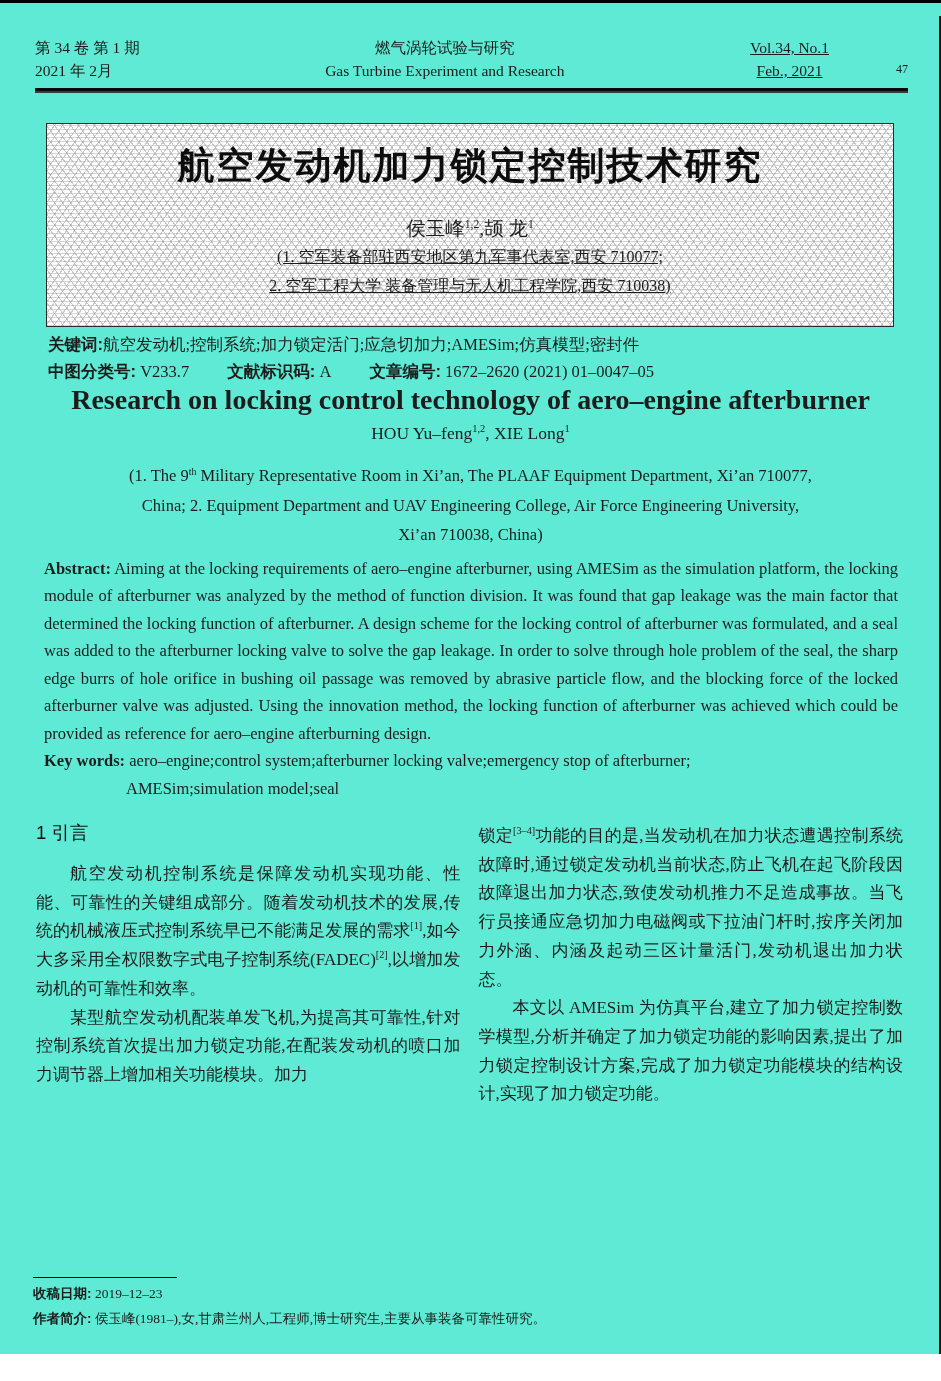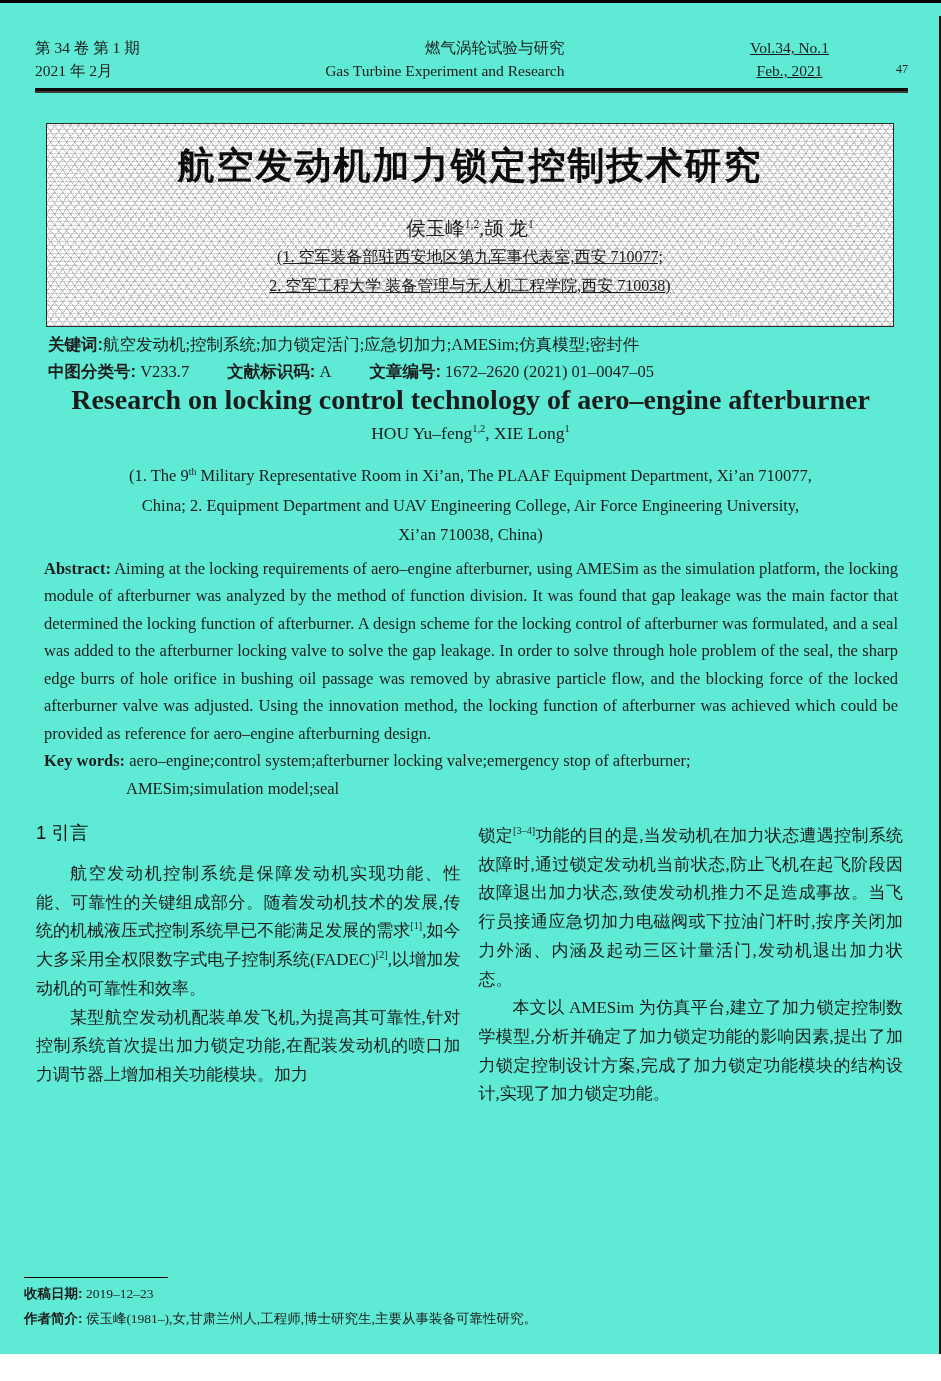--- a/index.html
+++ b/index.html
@@ -7,21 +7,21 @@
   .page {
     position:relative; width:941px; height:1354px; margin:0 auto;
     background:#5eead4; color:#1c1c1c; overflow:hidden;
     font-family:"Liberation Serif", serif;
   }
   .top-edge { position:absolute; top:0; left:0; width:941px; height:3px; background:#000; }
   .right-edge { position:absolute; top:16px; right:0; width:2px; height:1365px; background:#111; }
 
   
   .header { display:flex; justify-content:space-between; padding:36px 36px 0 35px; font-size:15.5px; line-height:23px; }
-  .h-center { text-align:right; }
+  .h-center { text-align:center; }
   .h-right { text-align:center; margin-right:76px;text-decoration:underline; }
   .page-num { position:absolute; top:62px; right:33px; font-size:12px; }
   .rule { margin:6px 33px 0 35px; height:4px; border-top:3px solid #0a0a0a; border-bottom:2px solid #3a3a3a; }
 
   
   .title-box {
     margin:30px 47px 0 46px; height:204px; border:1.5px solid #2a2a2a;
     text-align:center; padding-top:22px;
     background-color:#fdfdfd;
     background-image:
@@ -52,21 +52,21 @@
   .en-kw { margin:0 43px 0 44px; font-size:16.5px; line-height:27.5px; }
   .en-kw-line2 { padding-left:82px; }
 
   
   .body-cols { display:flex; gap:18px; margin:20px 38px 0 36px; }
   .col { width:425px; font-size:17px; line-height:28.7px; text-align:justify; }
   .sec-head { font-family:"Liberation Sans", sans-serif; font-weight:normal; font-size:18.5px; line-height:22px; margin-bottom:16px; color:#0d0d0d; }
   .col p.ind { text-indent:2em; }
 
   
-  .footnote { position:absolute; left:24px; top:1277px; width:875px; font-size:13.5px; line-height:22px; }
+  .footnote { position:absolute; left:33px; top:1277px; width:875px; font-size:13.5px; line-height:22px; }
   .footnote-rule { width:144px; border-top:1.5px solid #000; margin-bottom:5px; }
   .footnote .hei { font-size:13.5px; }
   .fn-line { margin-top:3px; }
 </style>
 </head>
 <body>
 
 <div class="page">
   <div class="top-edge"></div>
   <div class="right-edge"></div>

